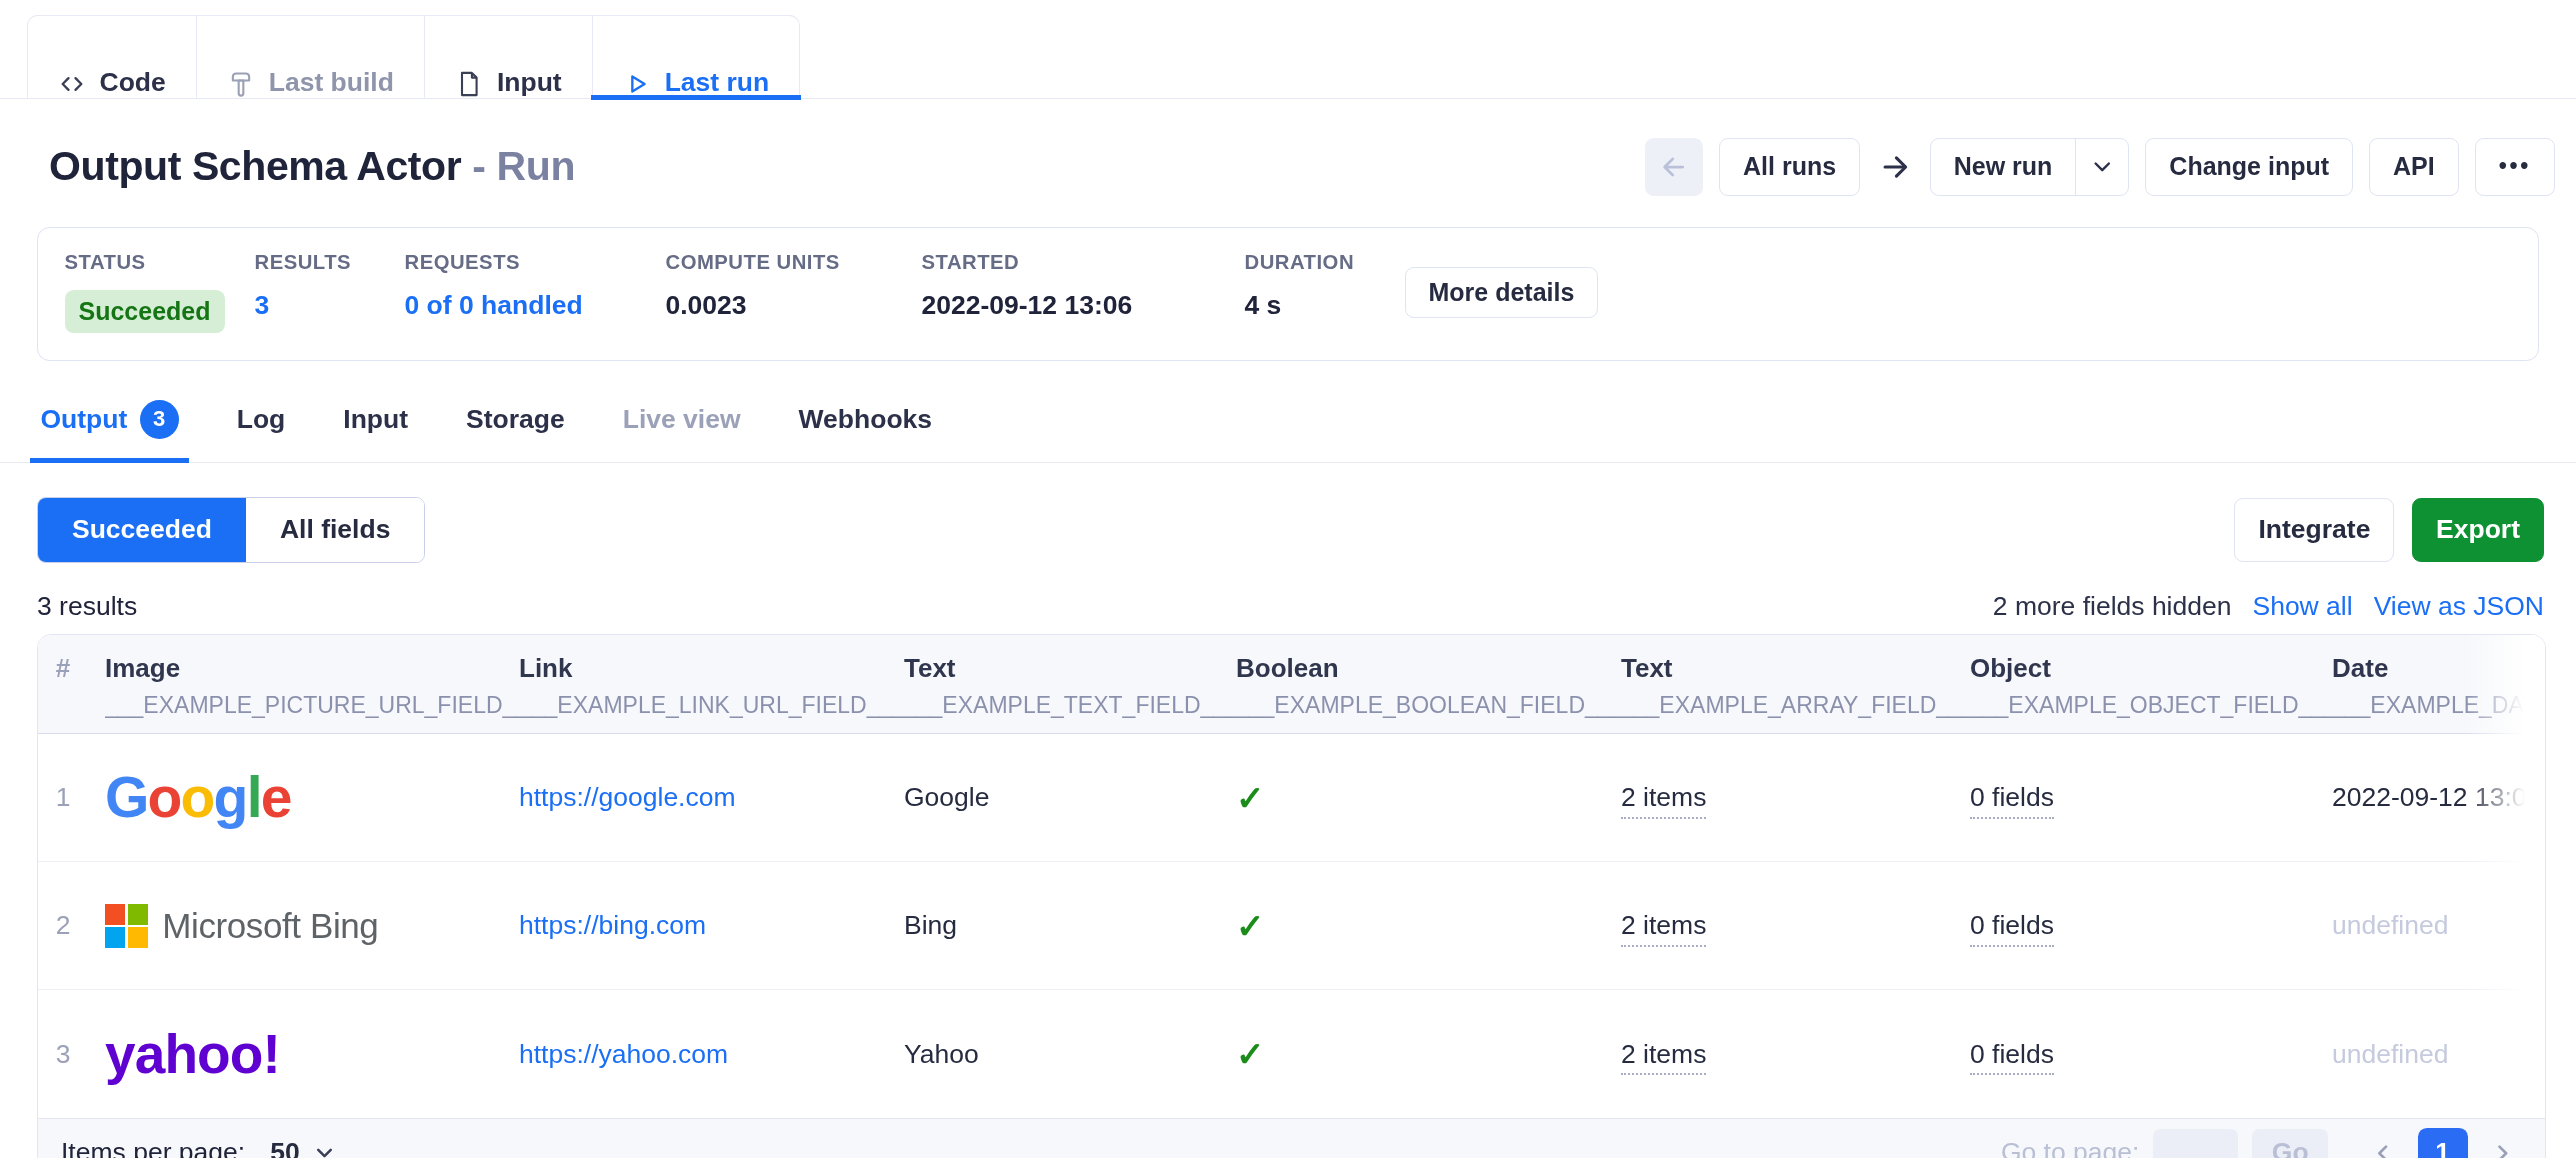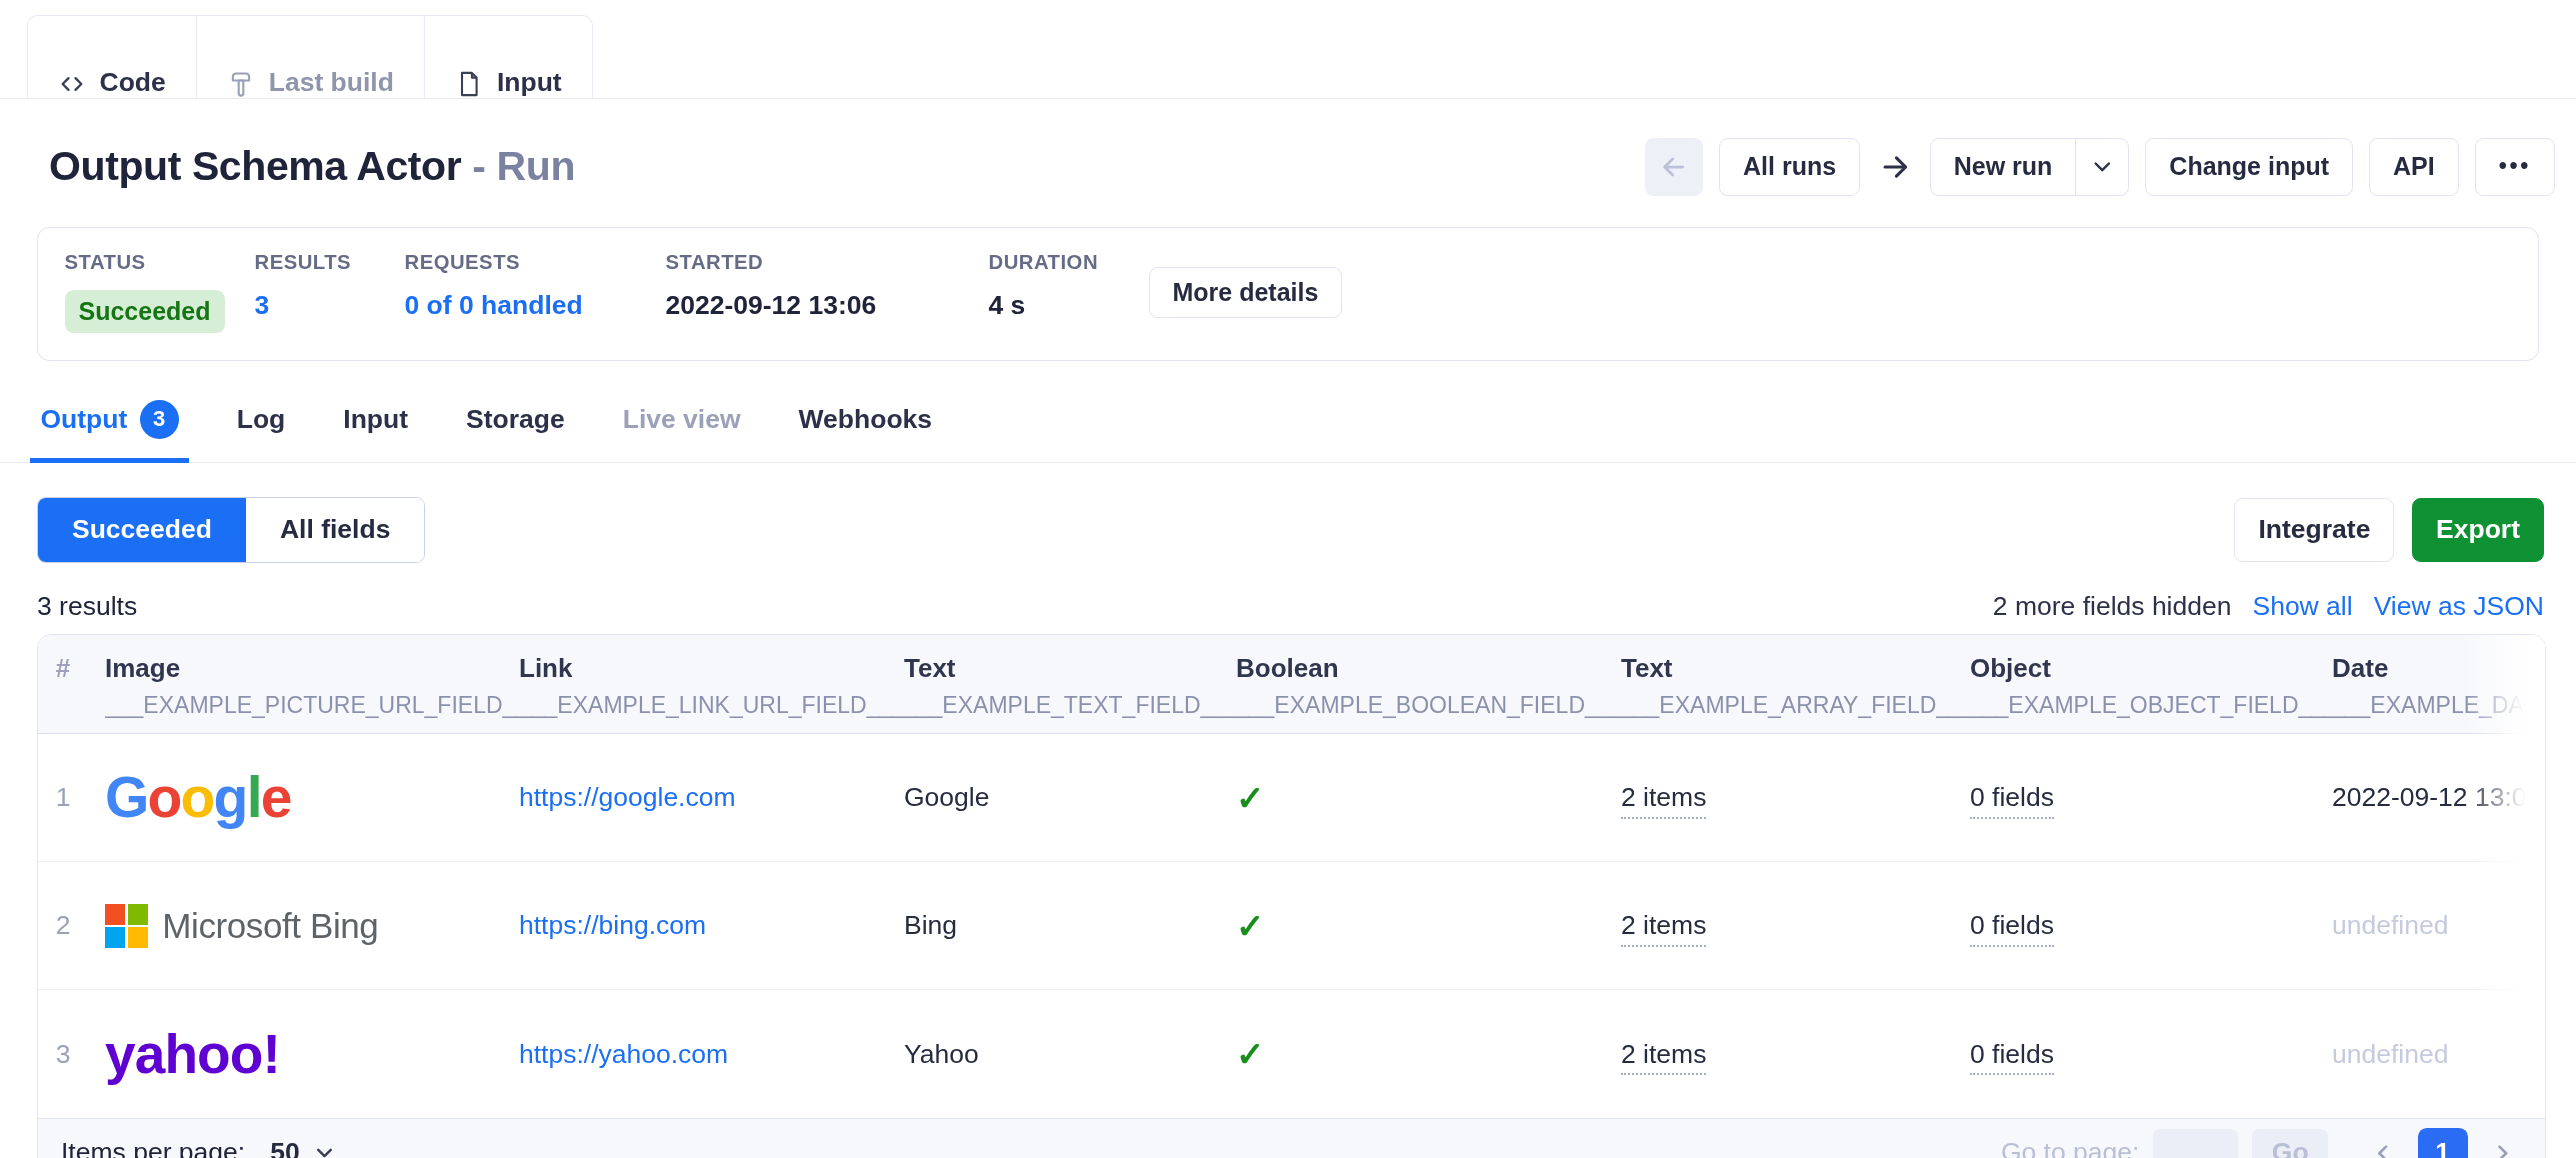--- a/index.html
+++ b/index.html
@@ -149,20 +149,28 @@
   </div>
   <div class="ttab">
     <span class="ticon">
       <svg width="28" height="28" viewBox="0 0 24 24" fill="none" stroke="#3a3f55" stroke-width="1.8" stroke-linejoin="round">
           <path d="M6 2.5h8.5l4 4V21.5H6z"></path>
           <path d="M14.5 2.5v4h4"></path>
         </svg>
     </span>
     <span>Input</span>
   </div>
+  <div class="ttab active">
+    <span class="ticon">
+      <svg width="28" height="28" viewBox="0 0 24 24" fill="none" stroke="#1a6ff5" stroke-width="2" stroke-linejoin="round">
+          <path d="M8 5.5v13l10.5-6.5z"></path>
+        </svg>
+    </span>
+    <span>Last run</span>
+  </div>
 </div>
 
 <div class="page-head">
   <h1 class="page-title">
     <span>Output Schema Actor</span>
     <span class="suffix">- Run</span>
   </h1>
   <div class="head-actions">
     <div class="icon-btn-disabled">
       <span>
@@ -202,20 +210,24 @@
     <div class="slabel">STATUS</div>
     <span class="badge-succeeded">Succeeded</span>
   </div>
   <div class="sf sf-results">
     <div class="slabel">RESULTS</div>
     <div class="sval"><a href="#" class="link">3</a></div>
   </div>
   <div class="sf sf-requests">
     <div class="slabel">REQUESTS</div>
     <div class="sval"><a href="#" class="link">0 of 0 handled</a></div>
+  </div>
+  <div class="sf sf-compute">
+    <div class="slabel">COMPUTE UNITS</div>
+    <div class="sval">0.0023</div>
   </div>
   <div class="sf sf-started">
     <div class="slabel">STARTED</div>
     <div class="sval">2022-09-12 13:06</div>
   </div>
   <div class="sf sf-duration">
     <div class="slabel">DURATION</div>
     <div class="sval">4 s</div>
   </div>
   <div class="btn more-details-btn">More details</div>

